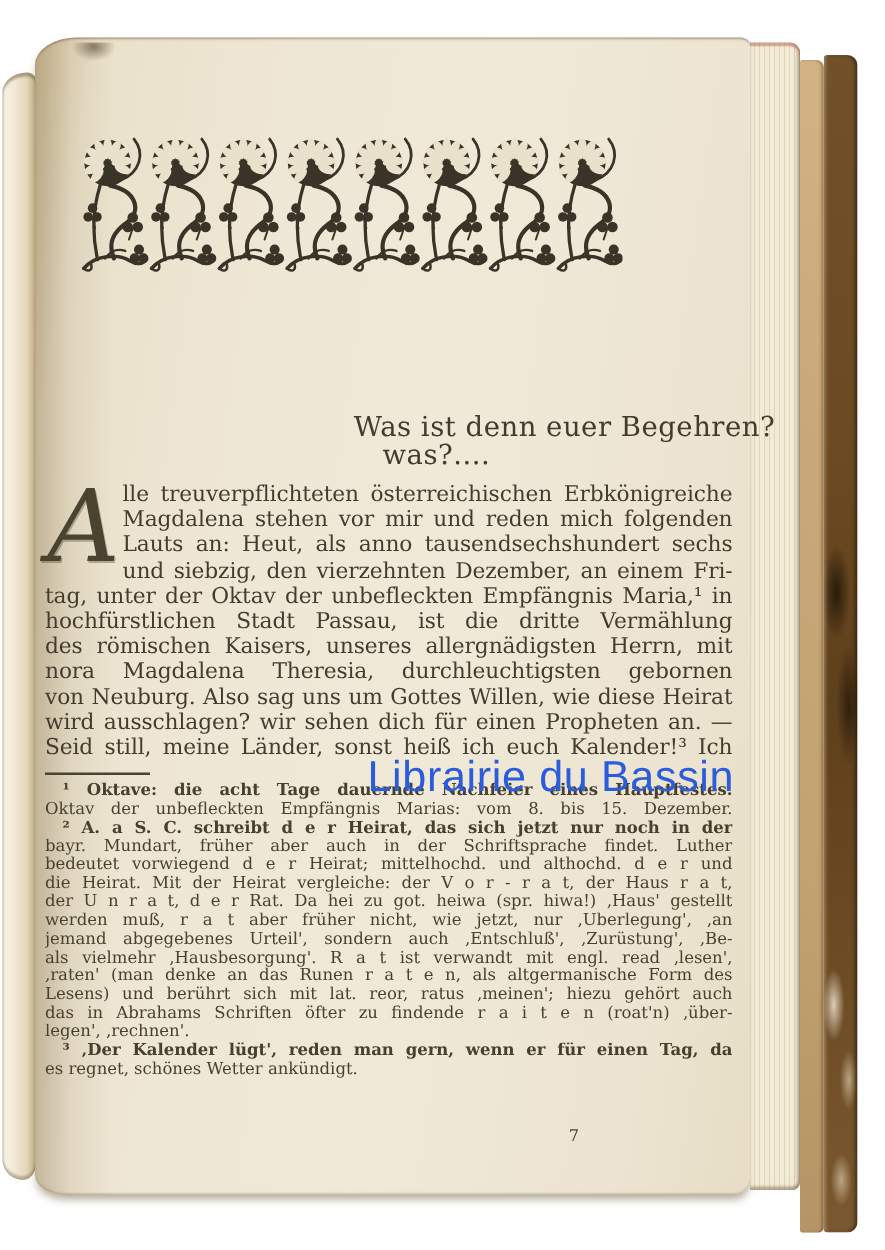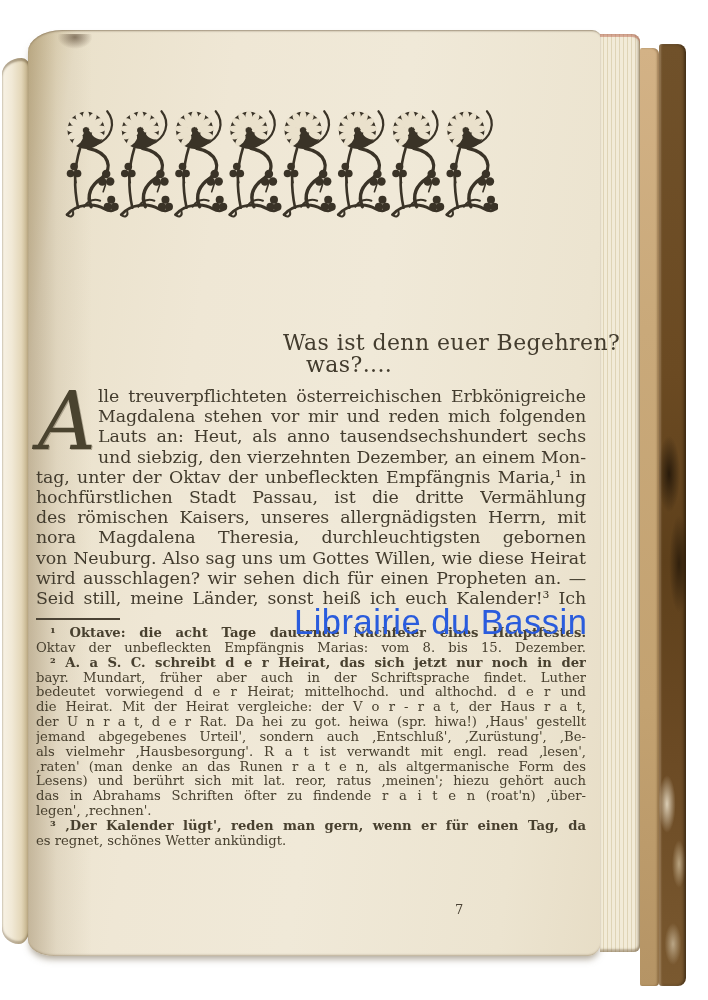--- a/index.html
+++ b/index.html
@@ -136,39 +136,40 @@
   </svg>
 
   <div class="epigraph epi1 ink">Was ist denn euer Begehren?</div>
   <div class="epigraph epi2 ink">was?....</div>
 
   <div class="drop-cap">A</div>
   <div class="body-block ink">
     <div class="body-line just cap-indent">lle treuverpflichteten österreichischen Erbkönigreiche und</div>
     <div class="body-line just cap-indent">Magdalena stehen vor mir und reden mich folgenden</div>
     <div class="body-line just cap-indent">Lauts an: Heut, als anno tausendsechshundert sechs</div>
-    <div class="body-line just cap-indent">und siebzig, den vierzehnten Dezember, an einem Mon-</div>
+    <div class="body-line just cap-indent">und siebzig, den vierzehnten Dezember, an einem Fri-</div>
     <div class="body-line just">tag, unter der Oktav der unbefleckten Empfängnis Maria,¹ in der</div>
     <div class="body-line just">hochfürstlichen Stadt Passau, ist die dritte Vermählung Leopolds I.,</div>
     <div class="body-line just">des römischen Kaisers, unseres allergnädigsten Herrn, mit Eleo-</div>
     <div class="body-line just">nora Magdalena Theresia, durchleuchtigsten gebornen Herzogin</div>
     <div class="body-line just">von Neuburg. Also sag uns um Gottes Willen, wie diese Heirat ²</div>
     <div class="body-line just">wird ausschlagen? wir sehen dich für einen Propheten an. —</div>
     <div class="body-line just">Seid still, meine Länder, sonst heiß ich euch Kalender!³ Ich bin</div>
   </div>
 
   <div class="fn-rule"></div>
   <div class="fn-block">
     <div class="fn-line just fn-indent">¹ Oktave: die acht Tage dauernde Nachfeier eines Hauptfestes.</div>
     <div class="fn-line just">Oktav der unbefleckten Empfängnis Marias: vom 8. bis 15. Dezember.</div>
     <div class="fn-line just fn-indent">² A. a S. C. schreibt d e r Heirat, das sich jetzt nur noch in der</div>
     <div class="fn-line just">bayr. Mundart, früher aber auch in der Schriftsprache findet. Luther</div>
     <div class="fn-line just">bedeutet vorwiegend d e r Heirat; mittelhochd. und althochd. d e r und</div>
     <div class="fn-line just">die Heirat. Mit der Heirat vergleiche: der V o r - r a t, der Haus r a t,</div>
     <div class="fn-line just">der U n r a t, d e r Rat. Da hei zu got. heiwa (spr. hiwa!) ‚Haus' gestellt</div>
+    <div class="fn-line just">werden muß, r a t aber früher nicht, wie jetzt, nur ‚Überlegung', ‚an</div>
     <div class="fn-line just">jemand abgegebenes Urteil', sondern auch ‚Entschluß', ‚Zurüstung', ‚Be-</div>
     <div class="fn-line just">als vielmehr ‚Hausbesorgung'. R a t ist verwandt mit engl. read ‚lesen',</div>
     <div class="fn-line just">‚raten' (man denke an das Runen r a t e n, als altgermanische Form des</div>
     <div class="fn-line just">Lesens) und berührt sich mit lat. reor, ratus ‚meinen'; hiezu gehört auch</div>
     <div class="fn-line just">das in Abrahams Schriften öfter zu findende r a i t e n (roat'n) ‚über-</div>
     <div class="fn-line">legen', ‚rechnen'.</div>
     <div class="fn-line just fn-indent">³ ‚Der Kalender lügt', reden man gern, wenn er für einen Tag, da</div>
     <div class="fn-line">es regnet, schönes Wetter ankündigt.</div>
   </div>
 

